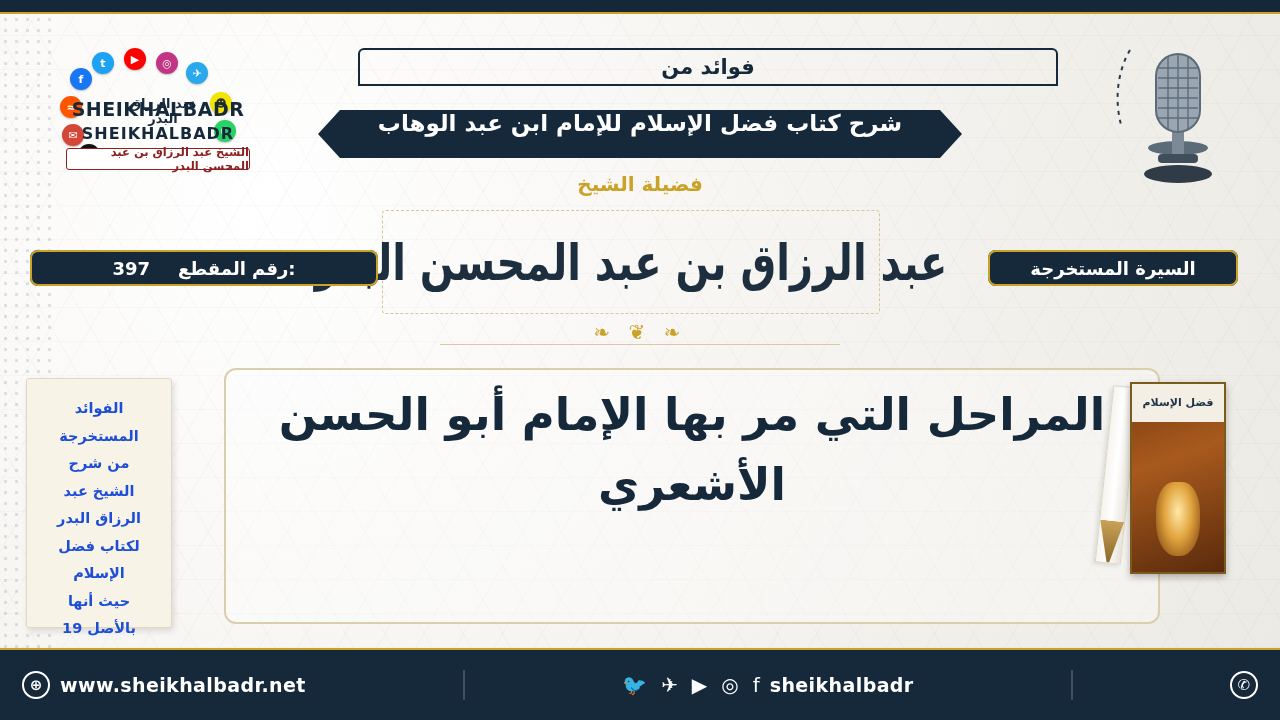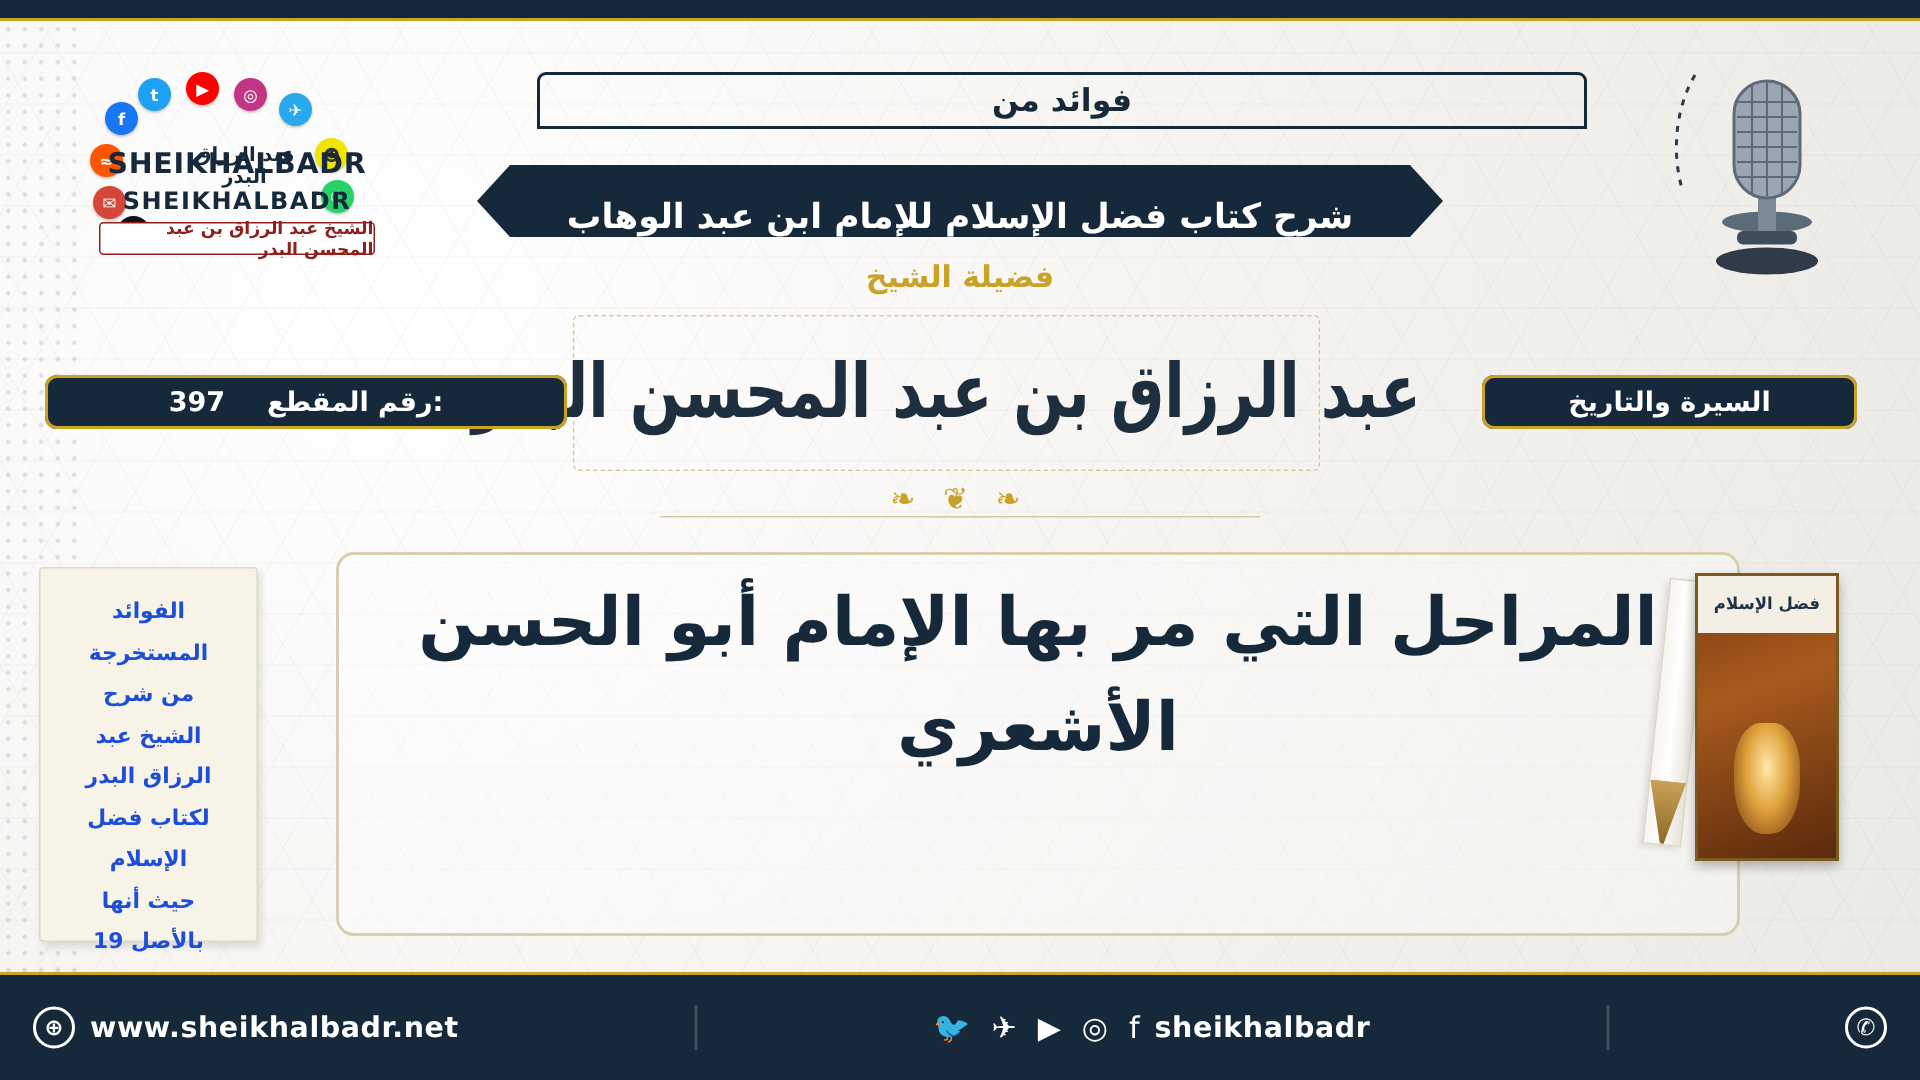--- a/index.html
+++ b/index.html
@@ -59,21 +59,21 @@
     border: 2px solid #16293a;
     border-radius: 6px 6px 0 0;
     display: flex; align-items: center; justify-content: center; margin-left: 28px;
   }
   .hdr-small span {
     font-size: 21px; font-weight: bold; color: #16293a; letter-spacing: 2px;
   }
   .hdr-main {
     position: absolute; top: 96px; left: 318px; width: 644px; height: 48px;
     background: #16293a;
-    display: flex; align-items: flex-end; justify-content: center;
+    display: flex; align-items: flex-start; justify-content: center;
     clip-path: polygon(22px 0, calc(100% - 22px) 0, 100% 50%, calc(100% - 22px) 100%, 22px 100%, 0 50%);
   }
   .hdr-main span {
     font-size: 23px; font-weight: bold; color: #ffffff;
   }
   .hdr-sheikh {
     position: absolute; top: 158px; left: 0; width: 1280px;
     text-align: center;
     font-size: 20px; font-weight: bold; color: #c9a227;
     letter-spacing: 1px;
@@ -287,21 +287,21 @@
     <div class="hdr-main">
       <span>شرح كتاب فضل الإسلام للإمام ابن عبد الوهاب</span>
     </div>
     <div class="hdr-sheikh">فضيلة الشيخ</div>
 
     <div class="calig-frame">
       <span>عبد الرزاق بن عبد المحسن البدر</span>
     </div>
 
     <div class="pill pill-right">
-      <span>السيرة والتاريخ</span>
+      <span>السيرة المستخرجة</span>
     </div>
     <div class="pill pill-left">
       <span class="num">397</span>
       <span>رقم المقطع:</span>
     </div>
 
     <div class="orn-rule l"></div>
     <div class="orn-rule r"></div>
     <div class="ornament">❧ ❦ ❧</div>
 

